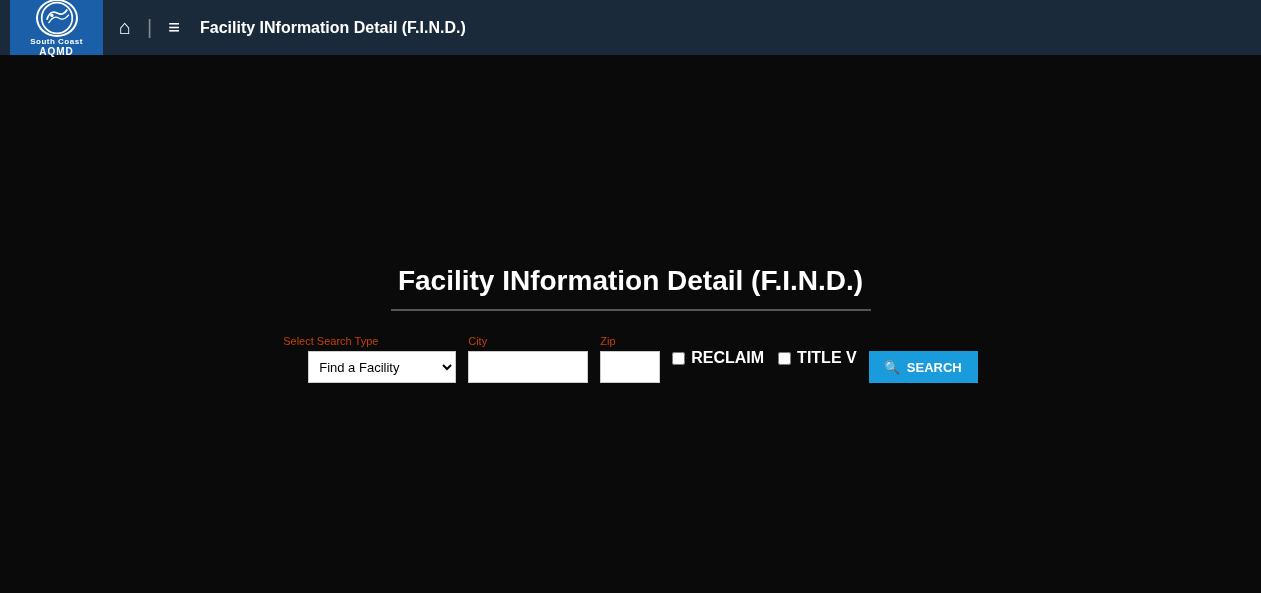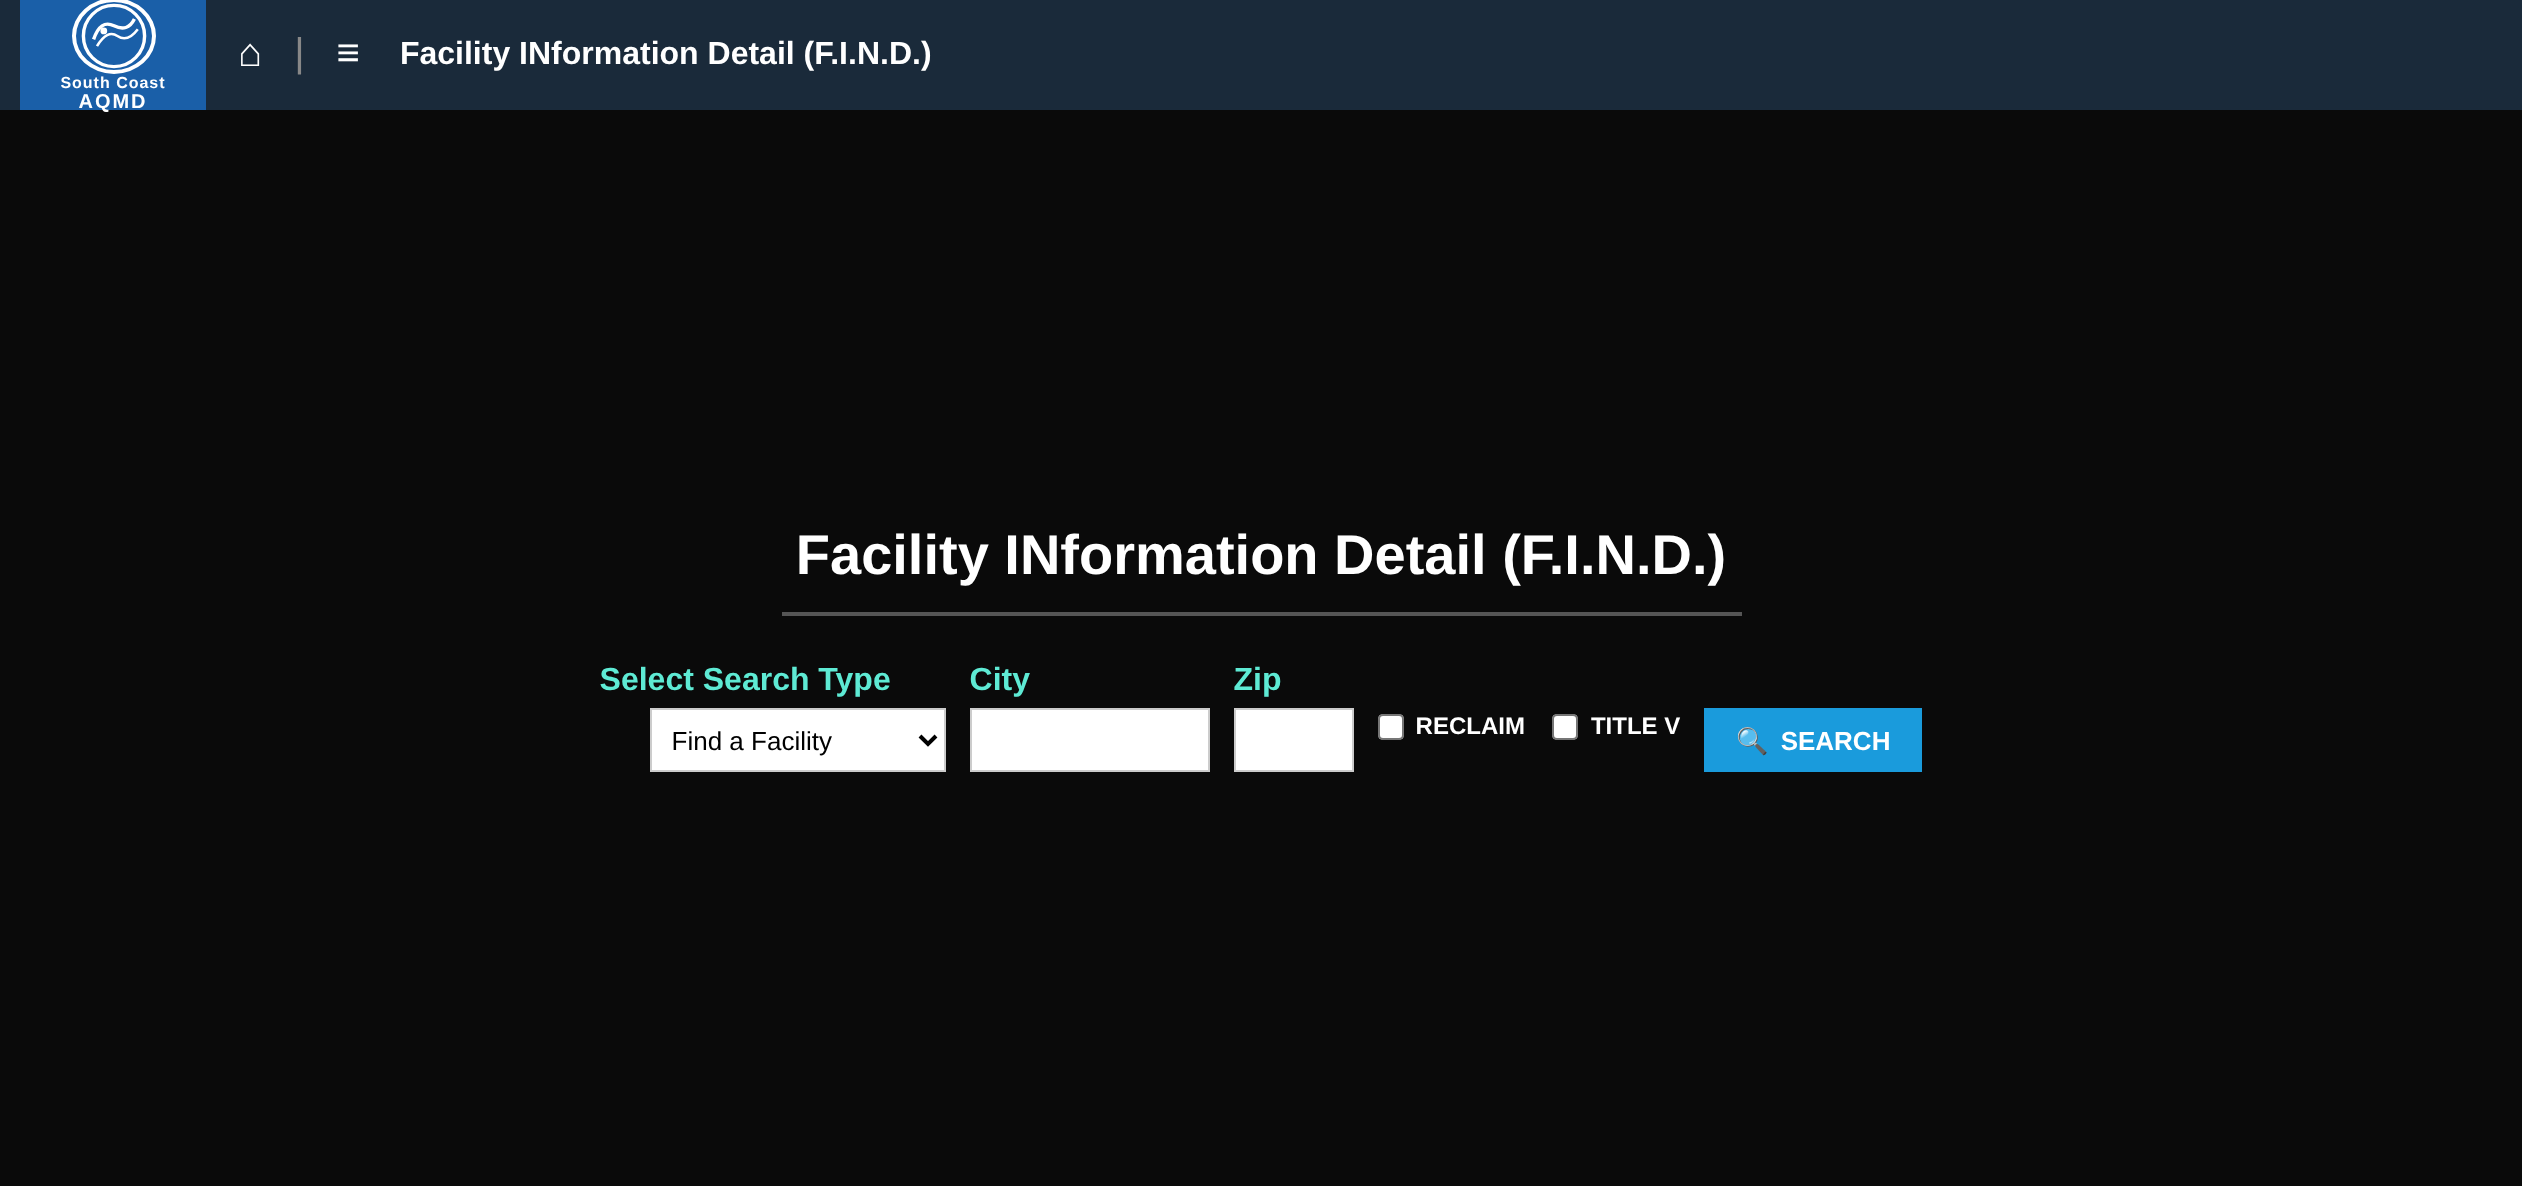--- a/index.html
+++ b/index.html
@@ -119,23 +119,23 @@
       flex-wrap: nowrap;
     }
 
     .form-group {
       display: flex;
       flex-direction: column;
       gap: 4px;
     }
 
     .form-label {
-      color: #5eead4;
-      font-size: 16px;
-      font-weight: bold;
+      color: #c2410c;
+      font-size: 11px;
+      font-weight: normal;
       white-space: nowrap;
     }
 
     .form-input {
       height: 32px;
       border: 1px solid #ccc;
       background-color: white;
       padding: 0 6px;
       font-size: 13px;
       outline: none;
@@ -162,21 +162,21 @@
     
     .checkbox-group {
       display: flex;
       align-items: center;
       gap: 6px;
       margin-bottom: 6px;
     }
 
     .checkbox-label {
       color: white;
-      font-size: 12px;
+      font-size: 16px;
       font-weight: bold;
       white-space: nowrap;
     }
 
     .checkboxes-container {
       display: flex;
       flex-direction: row;
       align-items: center;
       gap: 14px;
       margin-bottom: 4px;

